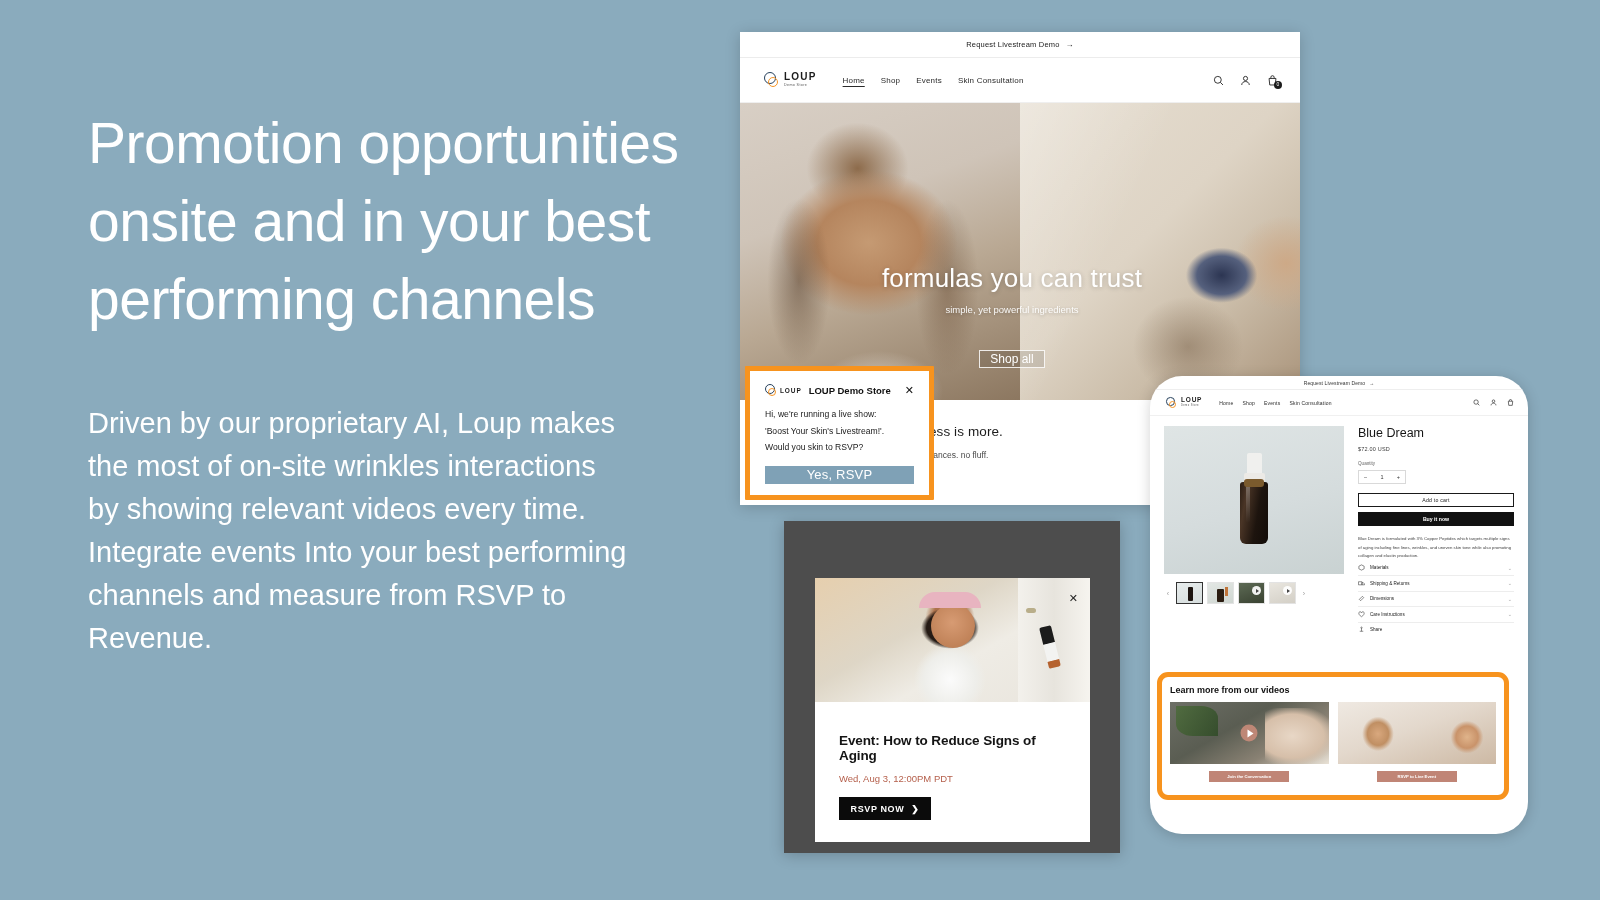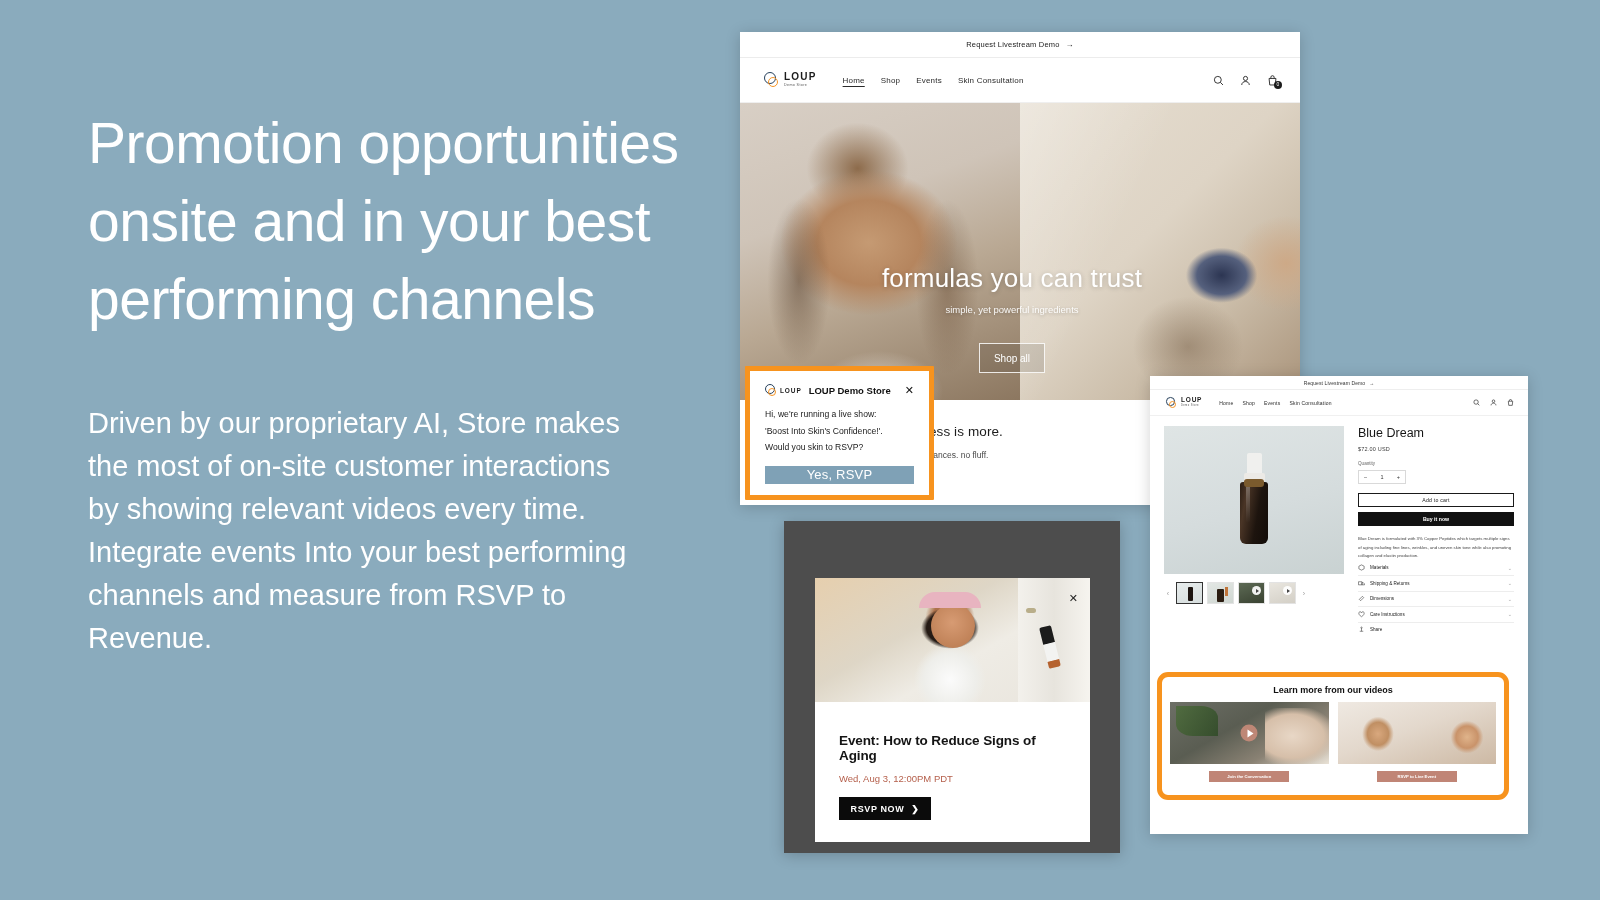--- a/index.html
+++ b/index.html
@@ -95,22 +95,22 @@
   }
   .hero-copy {
     position: absolute; left: 0; right: 16px; top: 160px; text-align: center; z-index: 3;
     color: #fff;
   }
   .hero-title { font-size: 26px; font-weight: 400; letter-spacing: .2px;
                 text-shadow: 0 1px 5px rgba(0,0,0,.22); }
   .hero-sub { font-size: 9.5px; margin-top: 10px; opacity: .92;
               text-shadow: 0 1px 4px rgba(0,0,0,.3); }
   .hero-btn {
-    margin: 28px auto 0; width: 66px; height: 30px; border: 1px solid rgba(255,255,255,.85);
-    color: #fff; font-size: 10px; display: flex; align-items: center; justify-content: center;
+    margin: 35px auto 0; width: 66px; height: 18px; border: 1px solid rgba(255,255,255,.85);
+    color: #fff; font-size: 12px; display: flex; align-items: center; justify-content: center;
     background: rgba(0,0,0,.10);
   }
 
   
   .lim { padding: 24px 0 0 112px; }
   .lim h3 { font-size: 13.5px; font-weight: 400; color: #1d1d1d; letter-spacing: .1px; }
   .lim p  { font-size: 8.5px; color: #4a4a4a; margin-top: 11px; }
 
   
   #rsvp-highlight {
@@ -127,21 +127,21 @@
   .rsvp-title { font-size: 9.5px; font-weight: 700; color: #111; margin-left: 7px; }
   .rsvp-x { margin-left: auto; font-size: 11px; color: #111; line-height: 1; cursor: pointer; }
   .rsvp-body { margin-top: 9px; }
   .rsvp-body div { font-size: 8.6px; color: #1a1a1a; line-height: 16.5px; }
   .rsvp-btn {
     margin-top: 10px; height: 18px; background: #7fa1b6; color: #fff; font-size: 13px;
     display: flex; align-items: center; justify-content: center; letter-spacing: .2px;
   }
 
   
-  #win-pdp { left: 1150px; top: 376px; width: 378px; height: 458px; }
+  #win-pdp { left: 1150px; top: 376px; width: 378px; height: 458px; border-radius: 32px; }
   .pdp-announce { height: 14px; display:flex; align-items:center; justify-content:center;
                   font-size: 5px; color:#333; border-bottom:1px solid #eee; letter-spacing:.1px;}
   .pdp-nav { height: 26px; display:flex; align-items:center; padding:0 16px;
              border-bottom:1px solid #f0f0f0; position:relative; }
   .pdp-nav .loup-mark { width: 11px; height: 11px; }
   .pdp-nav .loup-mark i { width: 8.5px; height: 8.5px; border-width: 1.2px; }
   .pdp-nav .loup-mark b { width: 7px; height: 7px; left: 3px; top: 3.5px; border-width: 1.2px; }
   .pdp-nav .brand-name { font-size: 6.5px; letter-spacing: .8px; }
   .pdp-nav .brand-sub { font-size: 2.6px; }
   .pdp-nav .nav-links { gap: 9px; margin-left: 17px; }
@@ -207,21 +207,21 @@
   .acc-row:first-of-type { border-top: 1px solid #ededed; margin-top: 8px; }
   .acc-row .chev { position:absolute; right: 2px; color:#999; font-size: 5px; }
   .acc-icon { width: 7px; height: 7px; flex: 0 0 auto; }
   .share-row { display:flex; align-items:center; gap:5px; height: 14px; font-size: 4.6px; color:#222; }
 
   
   #videos-highlight {
     position: absolute; left: 1157px; top: 672px; width: 352px; height: 128px;
     border: 5px solid #F7931E; border-radius: 11px; background:#fff; z-index: 45; padding: 5px 8px 7px;
   }
-  .videos-title { text-align:center; font-size: 9px; font-weight: 700; color:#111; margin-top: 3px; }
+  .videos-title { font-size: 9px; font-weight: 700; color:#111; margin-top: 3px; }
   .video-grid { display:flex; gap: 9px; margin-top: 7px; }
   .video-card { flex: 1; }
   .video-thumb { height: 62px; position: relative; overflow: hidden; }
   .v1 { background: linear-gradient(150deg,#6d6f66 0%,#5a5d52 40%,#8a8274 70%,#e9e2d6 100%); }
   .v1::before{content:"";position:absolute;left:6px;top:4px;width:42px;height:30px;
     background: linear-gradient(120deg,#4c6b3a,#2f4a26); border-radius: 0 40% 0 40%; opacity:.85;}
   .v1::after{content:"";position:absolute;right:-4px;top:6px;width:68px;height:56px;
     background: radial-gradient(ellipse at 40% 50%, #e8d7c6 0%, #d6bfa9 55%, rgba(214,191,169,0) 78%);}
   .v2 { background: linear-gradient(160deg,#efe9e2 0%,#e3d8cc 45%,#cdb9a4 100%); }
   .v2::before{content:"";position:absolute;left:18px;top:10px;width:44px;height:52px;
@@ -266,21 +266,21 @@
   .ev-date { font-size: 9.5px; color: #b5604c; margin-top: 10px; }
   .ev-btn { margin-top: 13px; width: 92px; height: 23px; background: #0b0b0b; color:#fff;
             font-size: 9px; font-weight: 700; letter-spacing: .6px;
             display:flex; align-items:center; justify-content:center; gap: 7px; }
 </style>
 </head>
 <body>
 
 <div class="copy">
   <h1 class="headline">Promotion opportunities onsite and in your best performing channels</h1>
-  <p class="body-copy">Driven by our proprietary AI, Store makes the most of on-site customer interactions by showing relevant videos every time. Integrate events Into your best performing channels and measure from RSVP to Revenue.</p>
+  <p class="body-copy">Driven by our proprietary AI, Loup makes the most of on-site wrinkles interactions by showing relevant videos every time. Integrate events Into your best performing channels and measure from RSVP to Revenue.</p>
 </div>
 
 <div class="win" id="win-home">
 
   <div class="announce">
     <span>Request Livestream Demo</span>
     <span class="arrow">→</span>
   </div>
 
   <div class="navbar">
@@ -345,21 +345,21 @@
       <span class="loup-mark">
           <i></i>
           <b></b>
         </span>
       <span class="rsvp-logo-word">LOUP</span>
       <span class="rsvp-title">LOUP Demo Store</span>
       <span class="rsvp-x">✕</span>
     </div>
     <div class="rsvp-body">
       <div>Hi, we're running a live show:</div>
-      <div>'Boost Into Skin's Confidence!'.</div>
+      <div>'Boost Your Skin's Livestream!'.</div>
       <div>Would you skin to RSVP?</div>
     </div>
     <div class="rsvp-btn">Yes, RSVP</div>
   </div>
 </div>
 
 <div class="win" id="win-event">
   <div class="ev-card">
     <div class="ev-img">
       <span class="door"></span>

